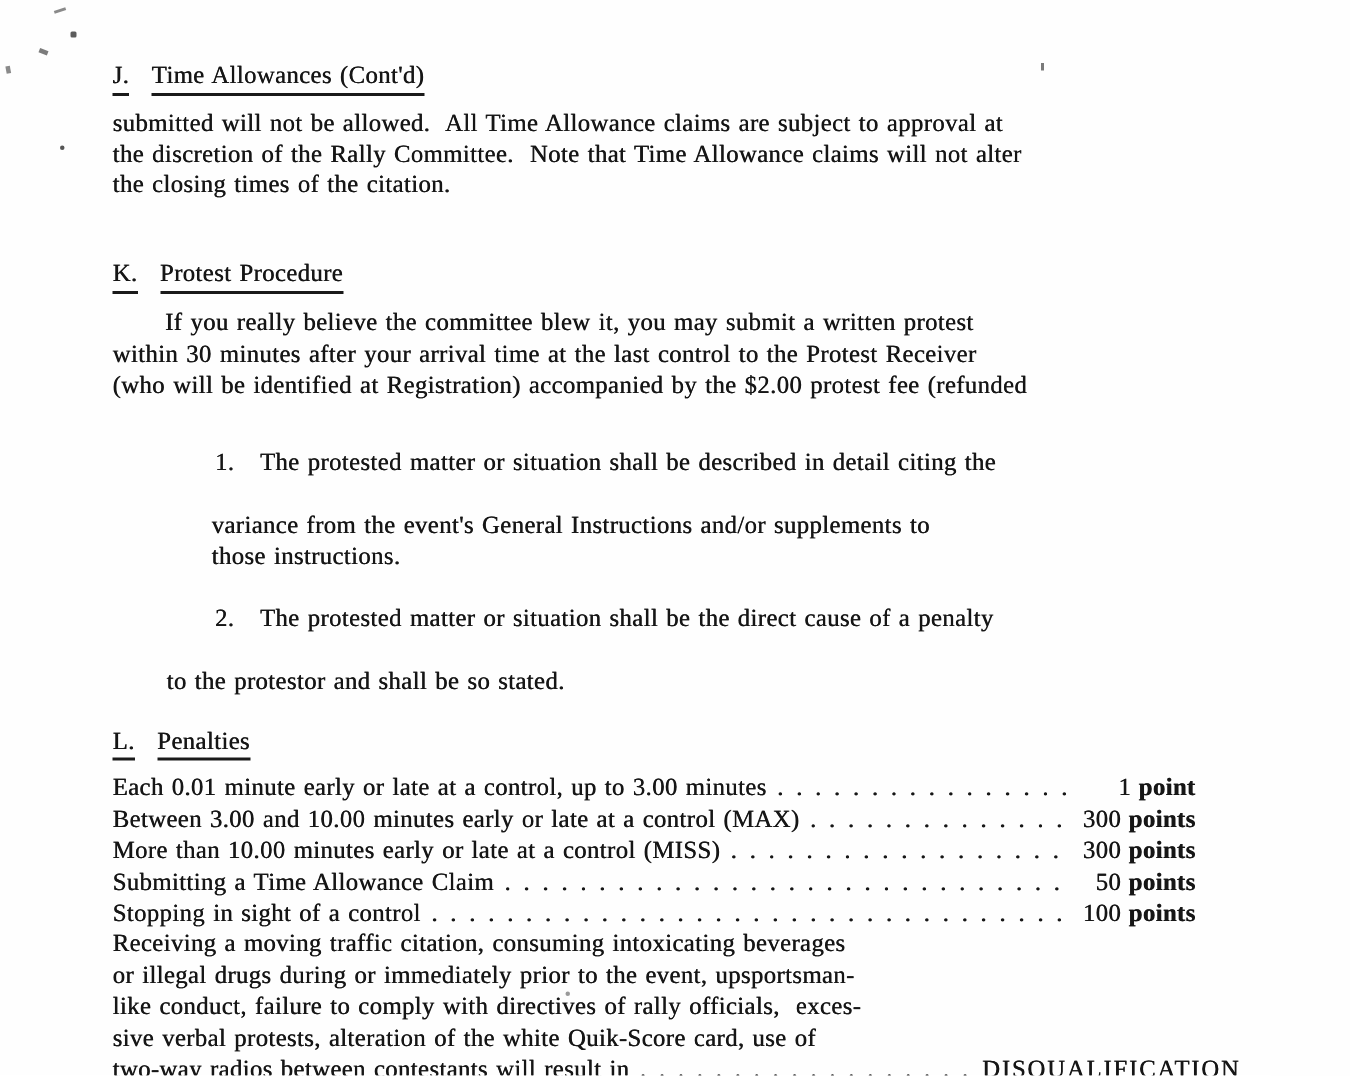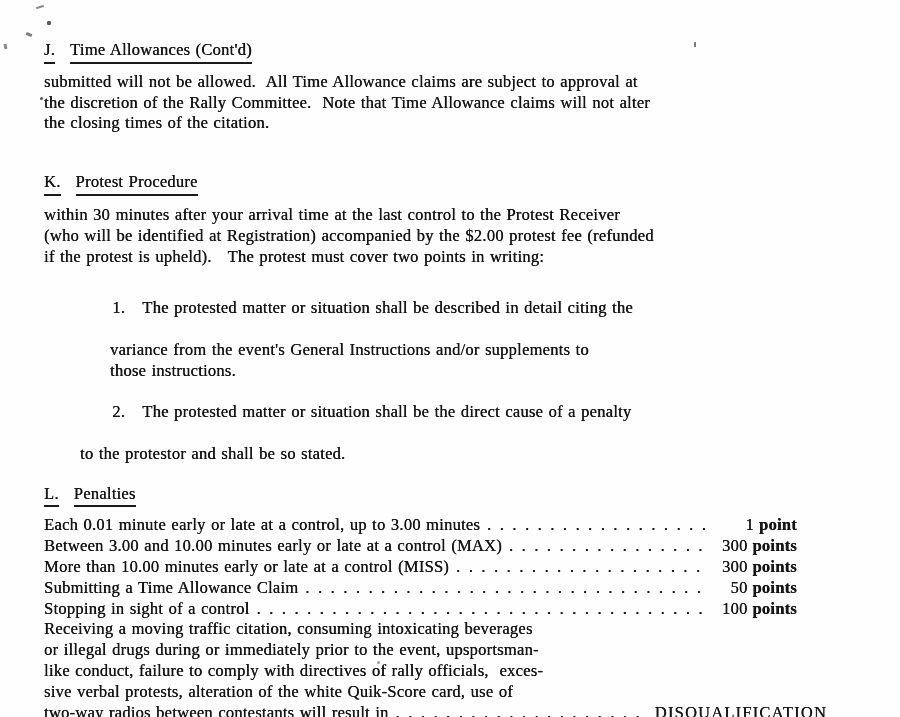--- a/index.html
+++ b/index.html
@@ -10,21 +10,21 @@
     background: #fefefe;
     font-family: "Liberation Serif", "DejaVu Serif", serif;
     font-size: 16.5px;
     line-height: 20.8px;
     color: #161616;
     letter-spacing: 0.25px;
     word-spacing: 1px;
     text-shadow: 0.3px 0 0 currentColor;
     overflow: hidden;
     box-sizing: border-box;
-    padding: 40px 103px 0 44px;
+    padding: 40px 103px 0 75px;
   }
   .line { white-space: pre; }
 
   
   .heading { margin: 0; }
   .heading .h-letter,
   .heading .h-title {
     display: inline-block;
     border-bottom: 2px solid #1a1a1a;
     padding-bottom: 1px;
@@ -90,23 +90,23 @@
   <div class="para-j">
     <div class="line">submitted will not be allowed.  All Time Allowance claims are subject to approval at</div>
     <div class="line">the discretion of the Rally Committee.  Note that Time Allowance claims will not alter</div>
     <div class="line">the closing times of the citation.</div>
   </div>
 
   <div class="heading head-k">
     <span class="h-letter">K.</span><span class="h-gap"></span><span class="h-title">Protest Procedure</span>
   </div>
   <div class="para-k">
+    <div class="line indent-first">If you really believe the committee blew it, you may submit a written protest</div>
     <div class="line">within 30 minutes after your arrival time at the last control to the Protest Receiver</div>
     <div class="line">(who will be identified at Registration) accompanied by the $2.00 protest fee (refunded</div>
-    <div class="line">if the protest is upheld).   The protest must cover two points in writing:</div>
   </div>
   <div class="list-k">
     <div class="line li-first">
       <span class="li-num">1.</span><span>The protested matter or situation shall be described in detail citing the</span>
     </div>
     <div class="line li-cont">variance from the event's General Instructions and/or supplements to</div>
     <div class="line li-cont">those instructions.</div>
     <div class="line li-first">
       <span class="li-num">2.</span><span>The protested matter or situation shall be the direct cause of a penalty</span>
     </div>

